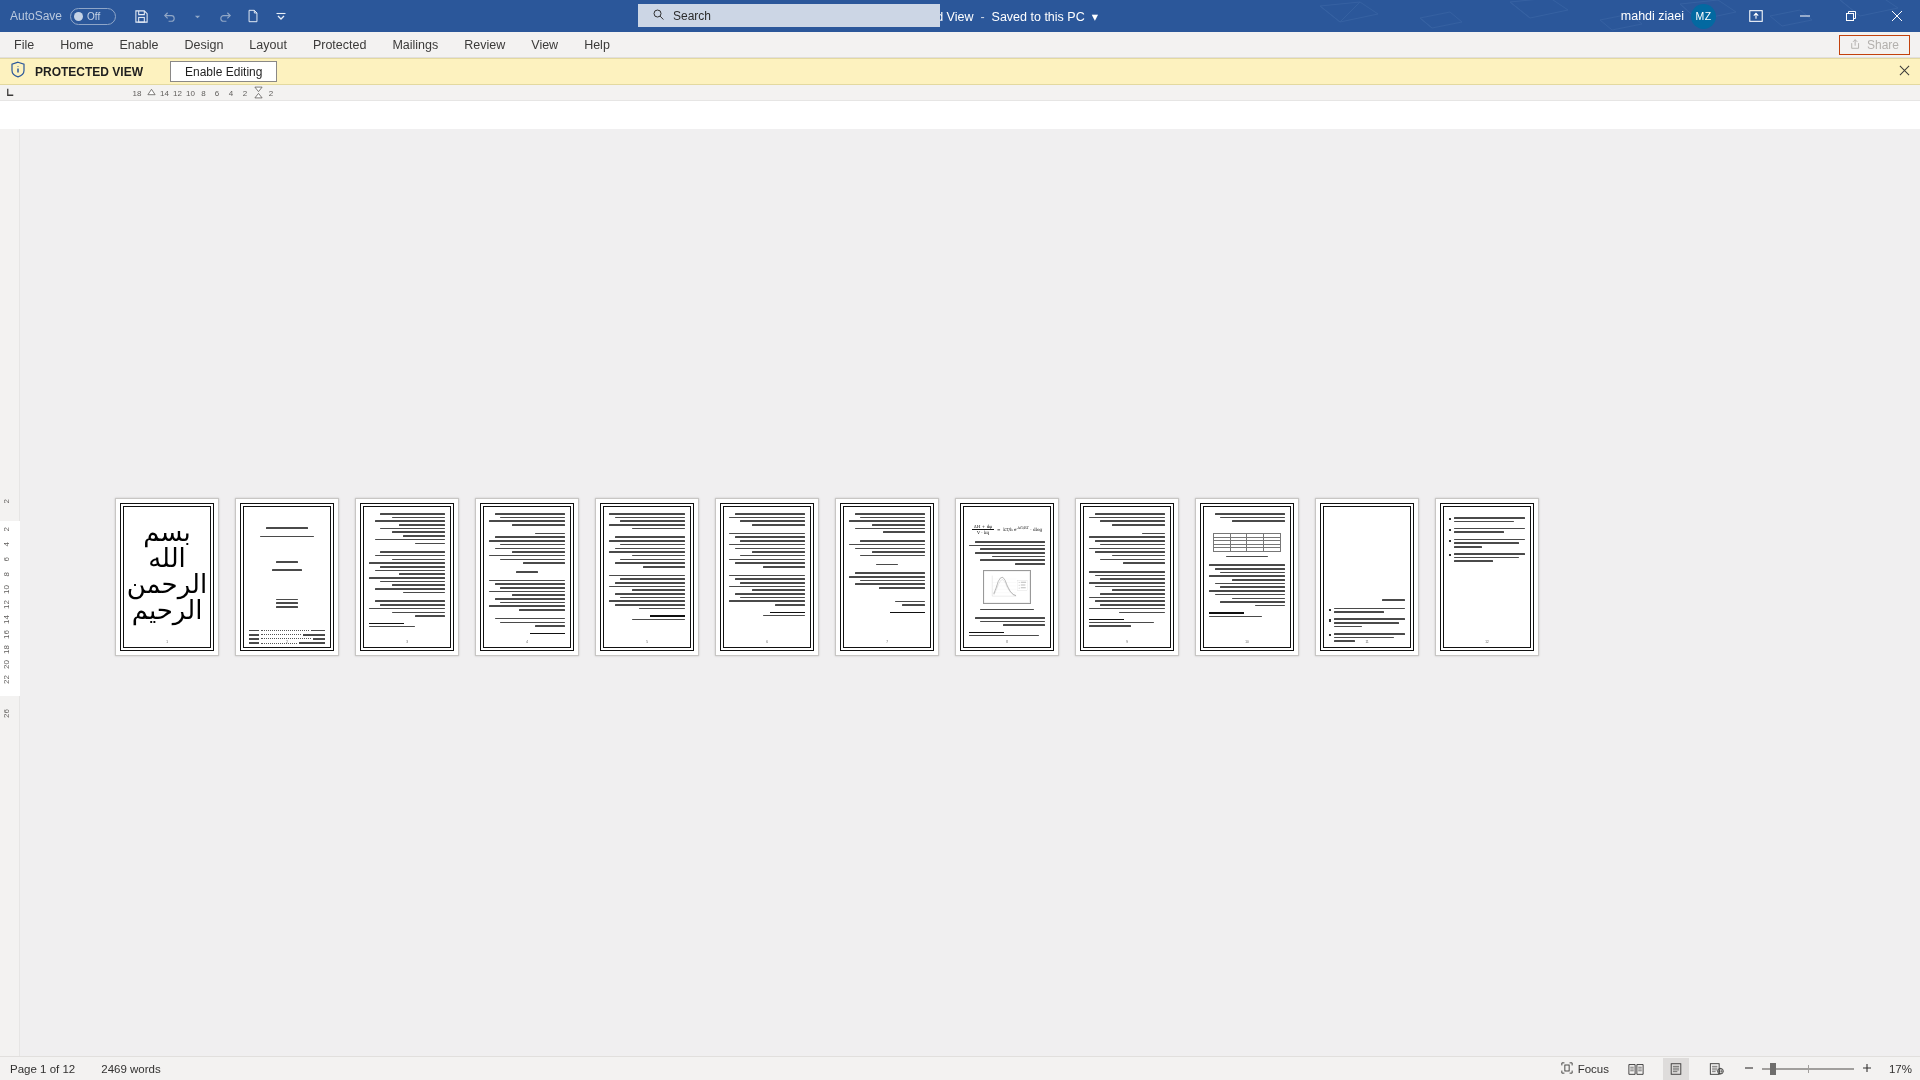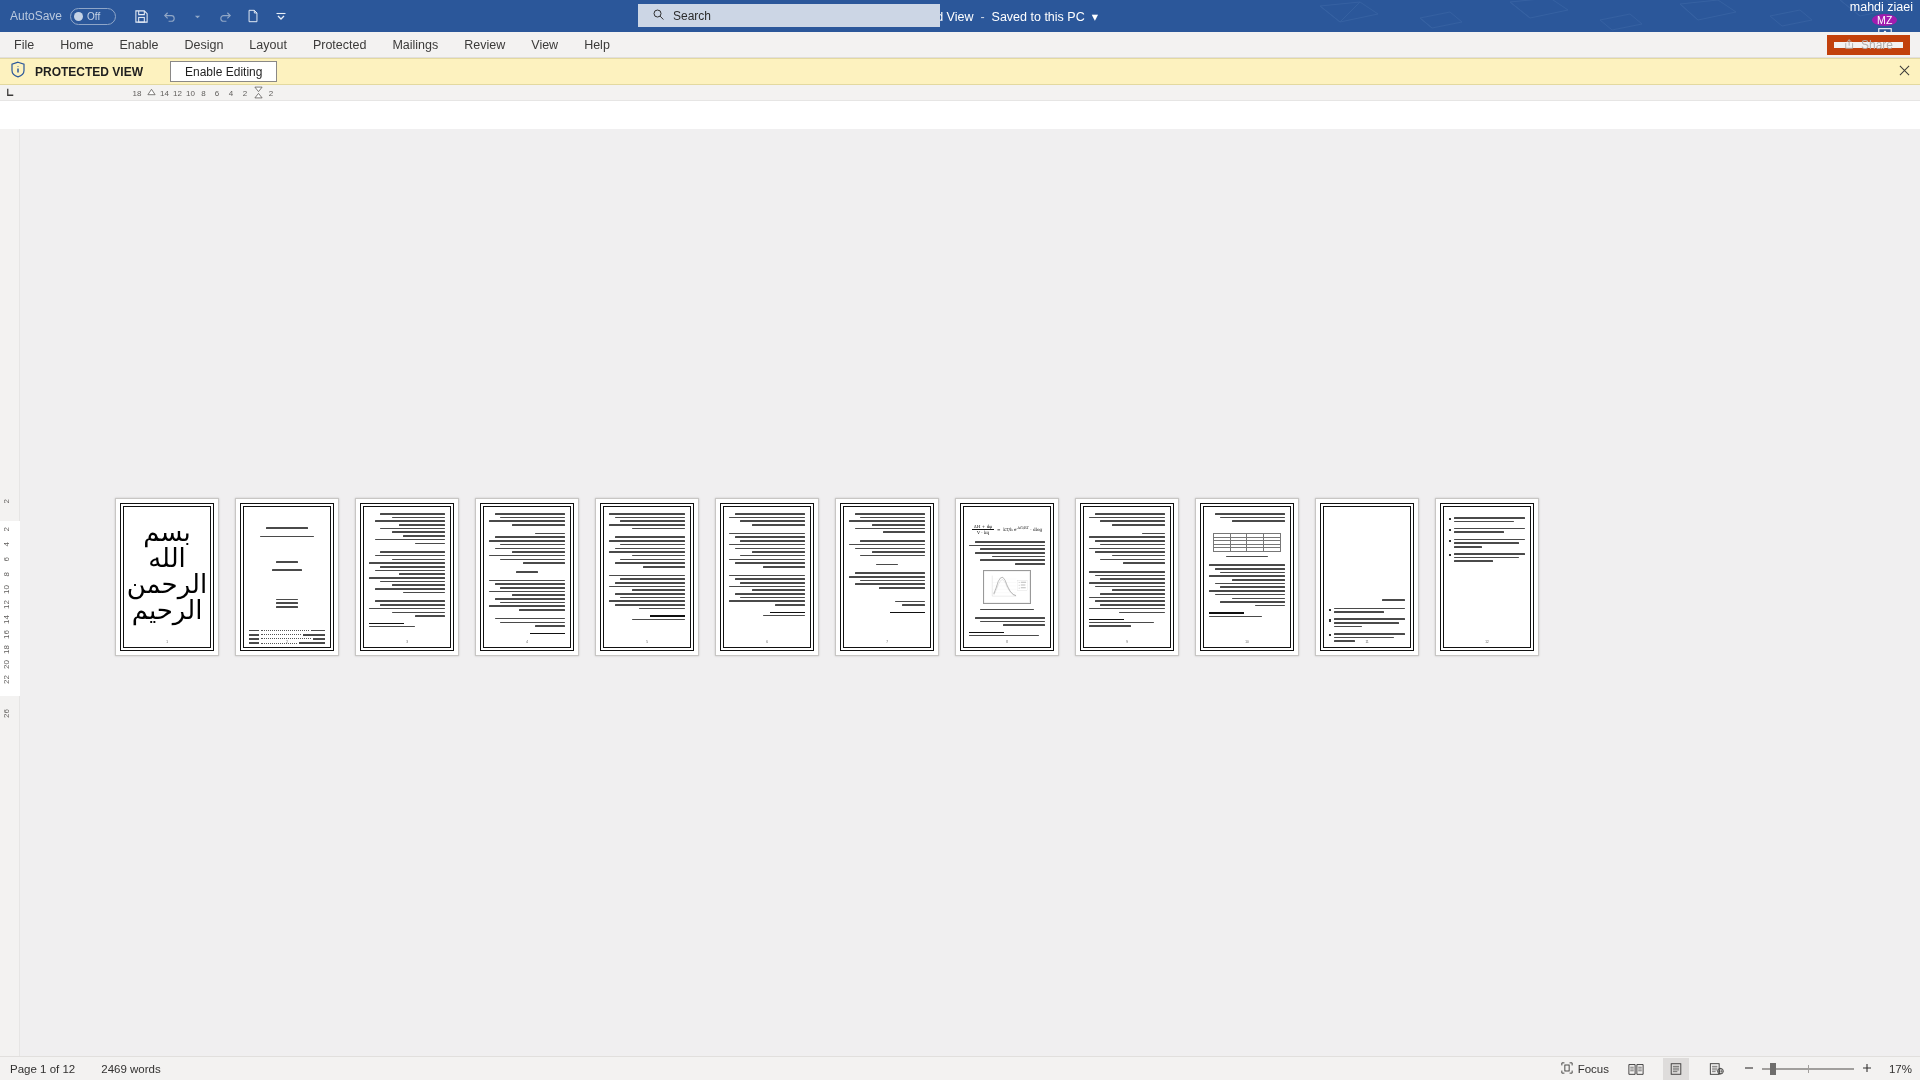--- a/index.html
+++ b/index.html
@@ -50,28 +50,28 @@
   .search-box {
     position: absolute; left: 638px; top: 4px;
     width: 302px; height: 23px;
     background: #ccd6e5;
     display: flex; align-items: center; gap: 8px; padding-left: 14px;
     z-index: 3;
   }
   .search-box .lbl { color: #2c2c2c; font-size: 12px; }
   .tb-right {
     position: absolute; right: 0; top: 0; height: 32px;
-    display: flex; align-items: center; z-index: 3; flex-direction: column;
+    display: flex; align-items: center; z-index: 3;
   }
   .user-name { font-size: 12.5px; color: #fff; margin-right: 7px; }
   .avatar {
     width: 25px; height: 25px; border-radius: 50%;
-    background: #a21caf; color: #fff; font-size: 10.5px;
+    background: #0369a1; color: #fff; font-size: 10.5px;
     display: flex; align-items: center; justify-content: center;
-    letter-spacing: .3px;
+    margin-right: 14px; letter-spacing: .3px;
   }
   .win-btn {
     width: 46px; height: 32px; display: flex;
     align-items: center; justify-content: center; color: #fff;
   }
   .win-btn.ribbon-opt { width: 52px; }
 
   
   .ribbon {
     height: 26px; background: #f3f2f1;
@@ -80,21 +80,21 @@
     position: relative;
   }
   .tab {
     font-size: 12.5px; color: #3b3a39;
     padding: 0 13px; height: 26px; line-height: 26px;
   }
   .tab.file { padding-left: 14px; }
   .share-btn {
     position: absolute; right: 10px; top: 3px;
     height: 20px; padding: 0 10px;
-    border: 7px solid #c2410c; background: #f3f2f1;
+    border: 1px solid #c2410c; background: #f3f2f1;
     color: #b3b0ad; font-size: 12px;
     display: flex; align-items: center; gap: 5px;
   }
 
   
   .pvbar {
     height: 27px; background: #fdf2bf;
     border-top: 1px solid #e3d9a0; border-bottom: 1px solid #e3d9a0;
     display: flex; align-items: center; position: relative;
     padding-left: 10px; gap: 9px;

